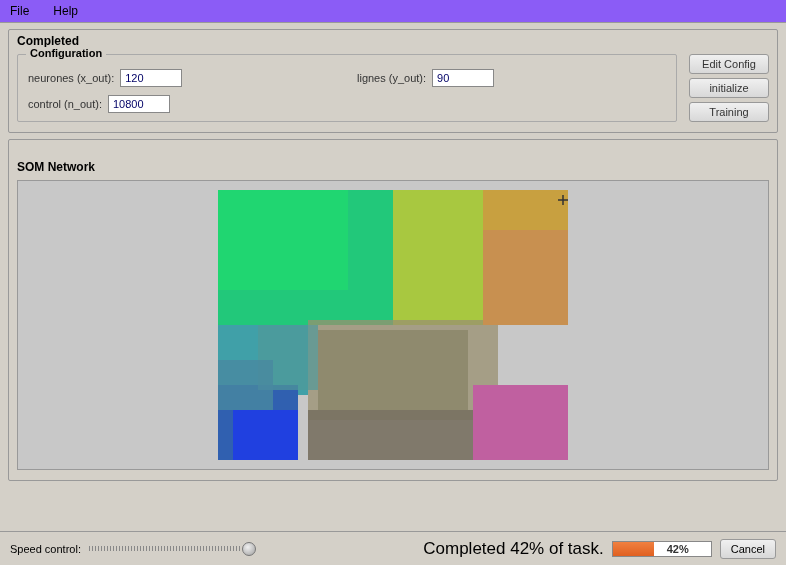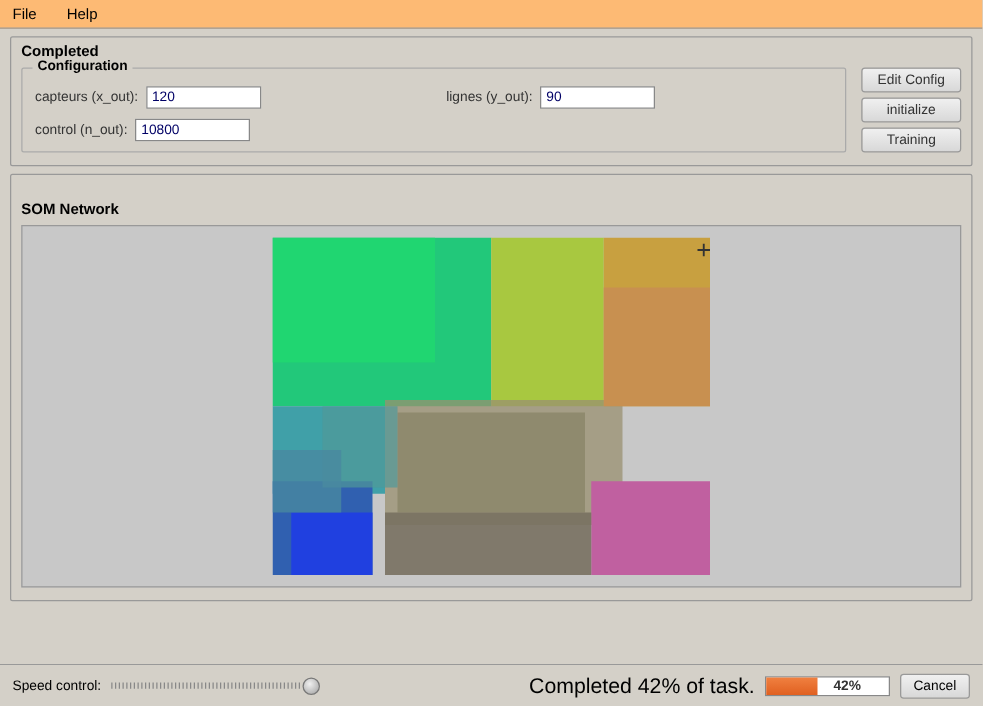--- a/index.html
+++ b/index.html
@@ -5,21 +5,21 @@
     * { box-sizing: border-box; margin: 0; padding: 0; }
     body {
       font-family: Arial, sans-serif;
       font-size: 12px;
       background: #d4d0c8;
       width: 786px;
       height: 565px;
       overflow: hidden;
     }
     .menubar {
-      background: #fdba74;
+      background: #8b5cf6;
       border-bottom: 1px solid #999;
       padding: 2px 4px;
       display: flex;
       gap: 12px;
       text-align: center;
     }
     .menubar-item {
       cursor: pointer;
       padding: 2px 6px;
       font-size: 12px;
@@ -74,21 +74,21 @@
     .config-label {
       font-size: 11px;
       color: #333;
       white-space: nowrap;
     }
     .config-input {
       background: white;
       border: 1px solid #888;
       padding: 2px 4px;
       font-size: 11px;
-      width: 92px;
+      width: 62px;
       color: #006;
     }
     .controls-row {
       display: flex;
       gap: 0;
     }
     .controls-main {
       flex: 1;
     }
     .controls-buttons {
@@ -198,21 +198,21 @@
 
   <div class="panel controls-panel">
     <div class="panel-title">Completed</div>
     <div class="controls-row">
       <div class="controls-main">
         <div class="config-section">
           <div class="config-title">Configuration</div>
           <div class="config-grid">
 
             <div class="config-row">
-              <span class="config-label">capteurs (x_out):</span>
+              <span class="config-label">neurones (x_out):</span>
               <input class="config-input" type="text" value="120" style="">
             </div>
 
             <div class="config-row">
               <span class="config-label">lignes (y_out):</span>
               <input class="config-input" type="text" value="90" style="">
             </div>
             <div class="config-row">
               <span class="config-label">control (n_out):</span>
               <input class="config-input" type="text" value="10800" style="">

